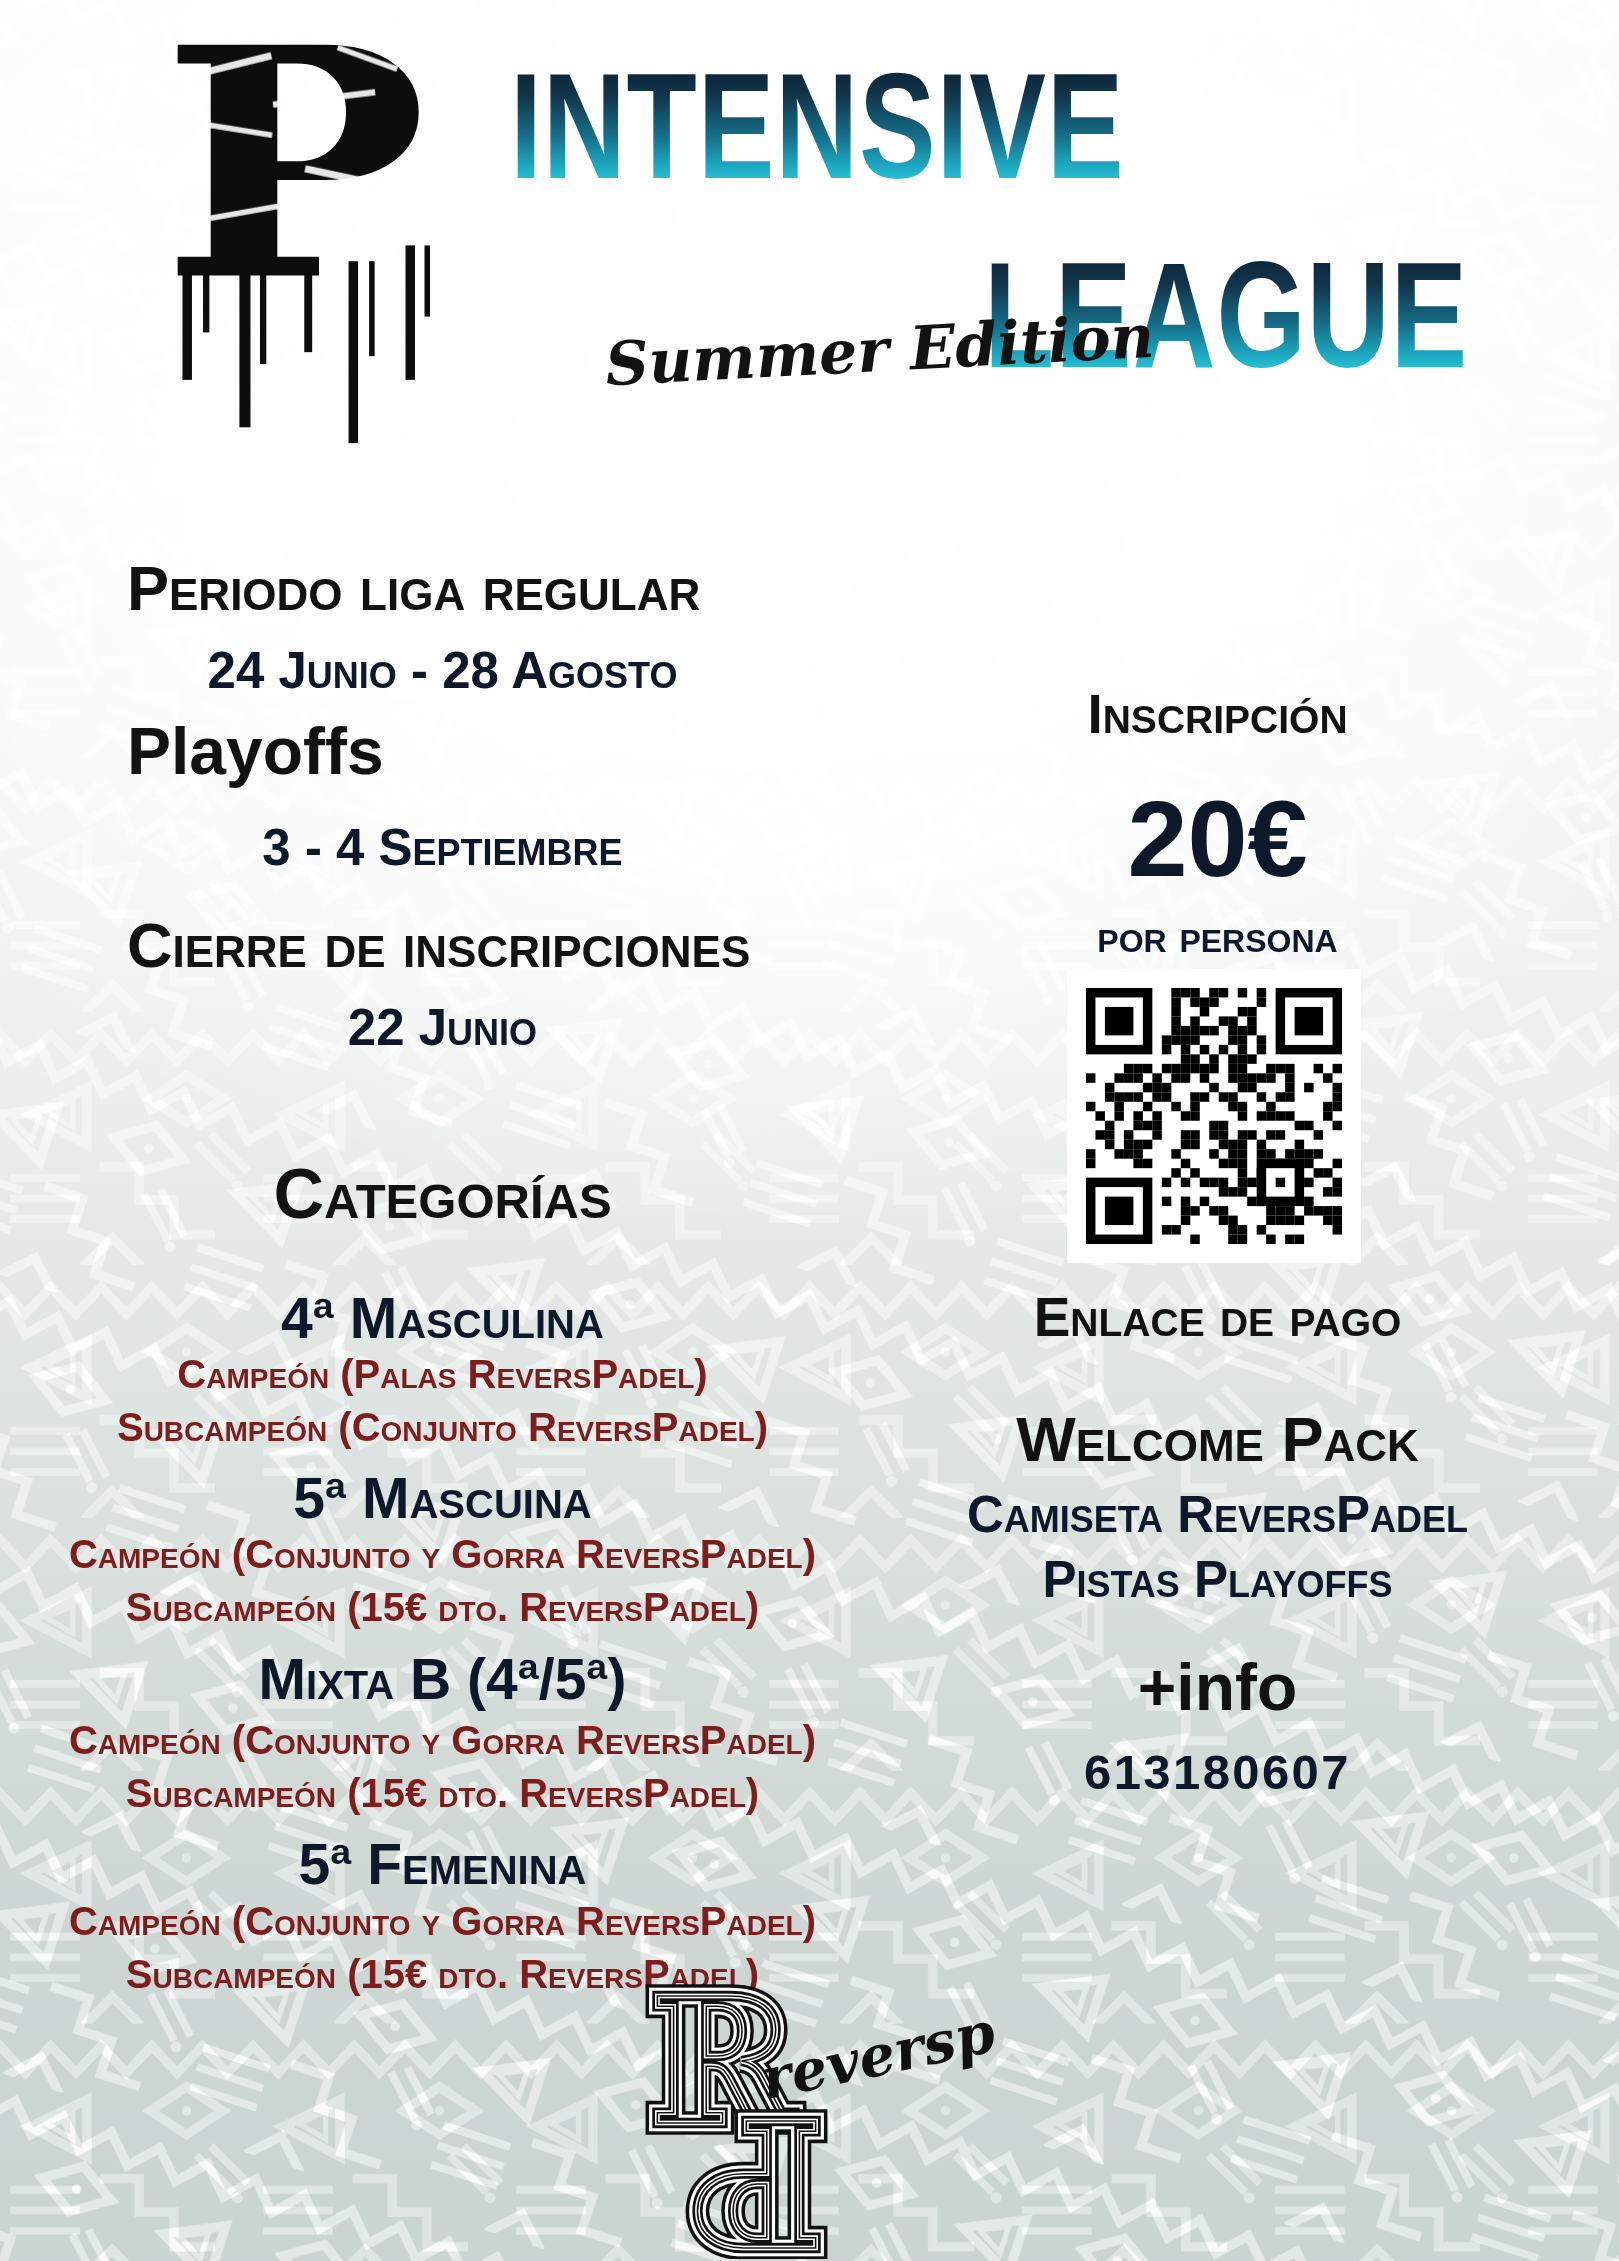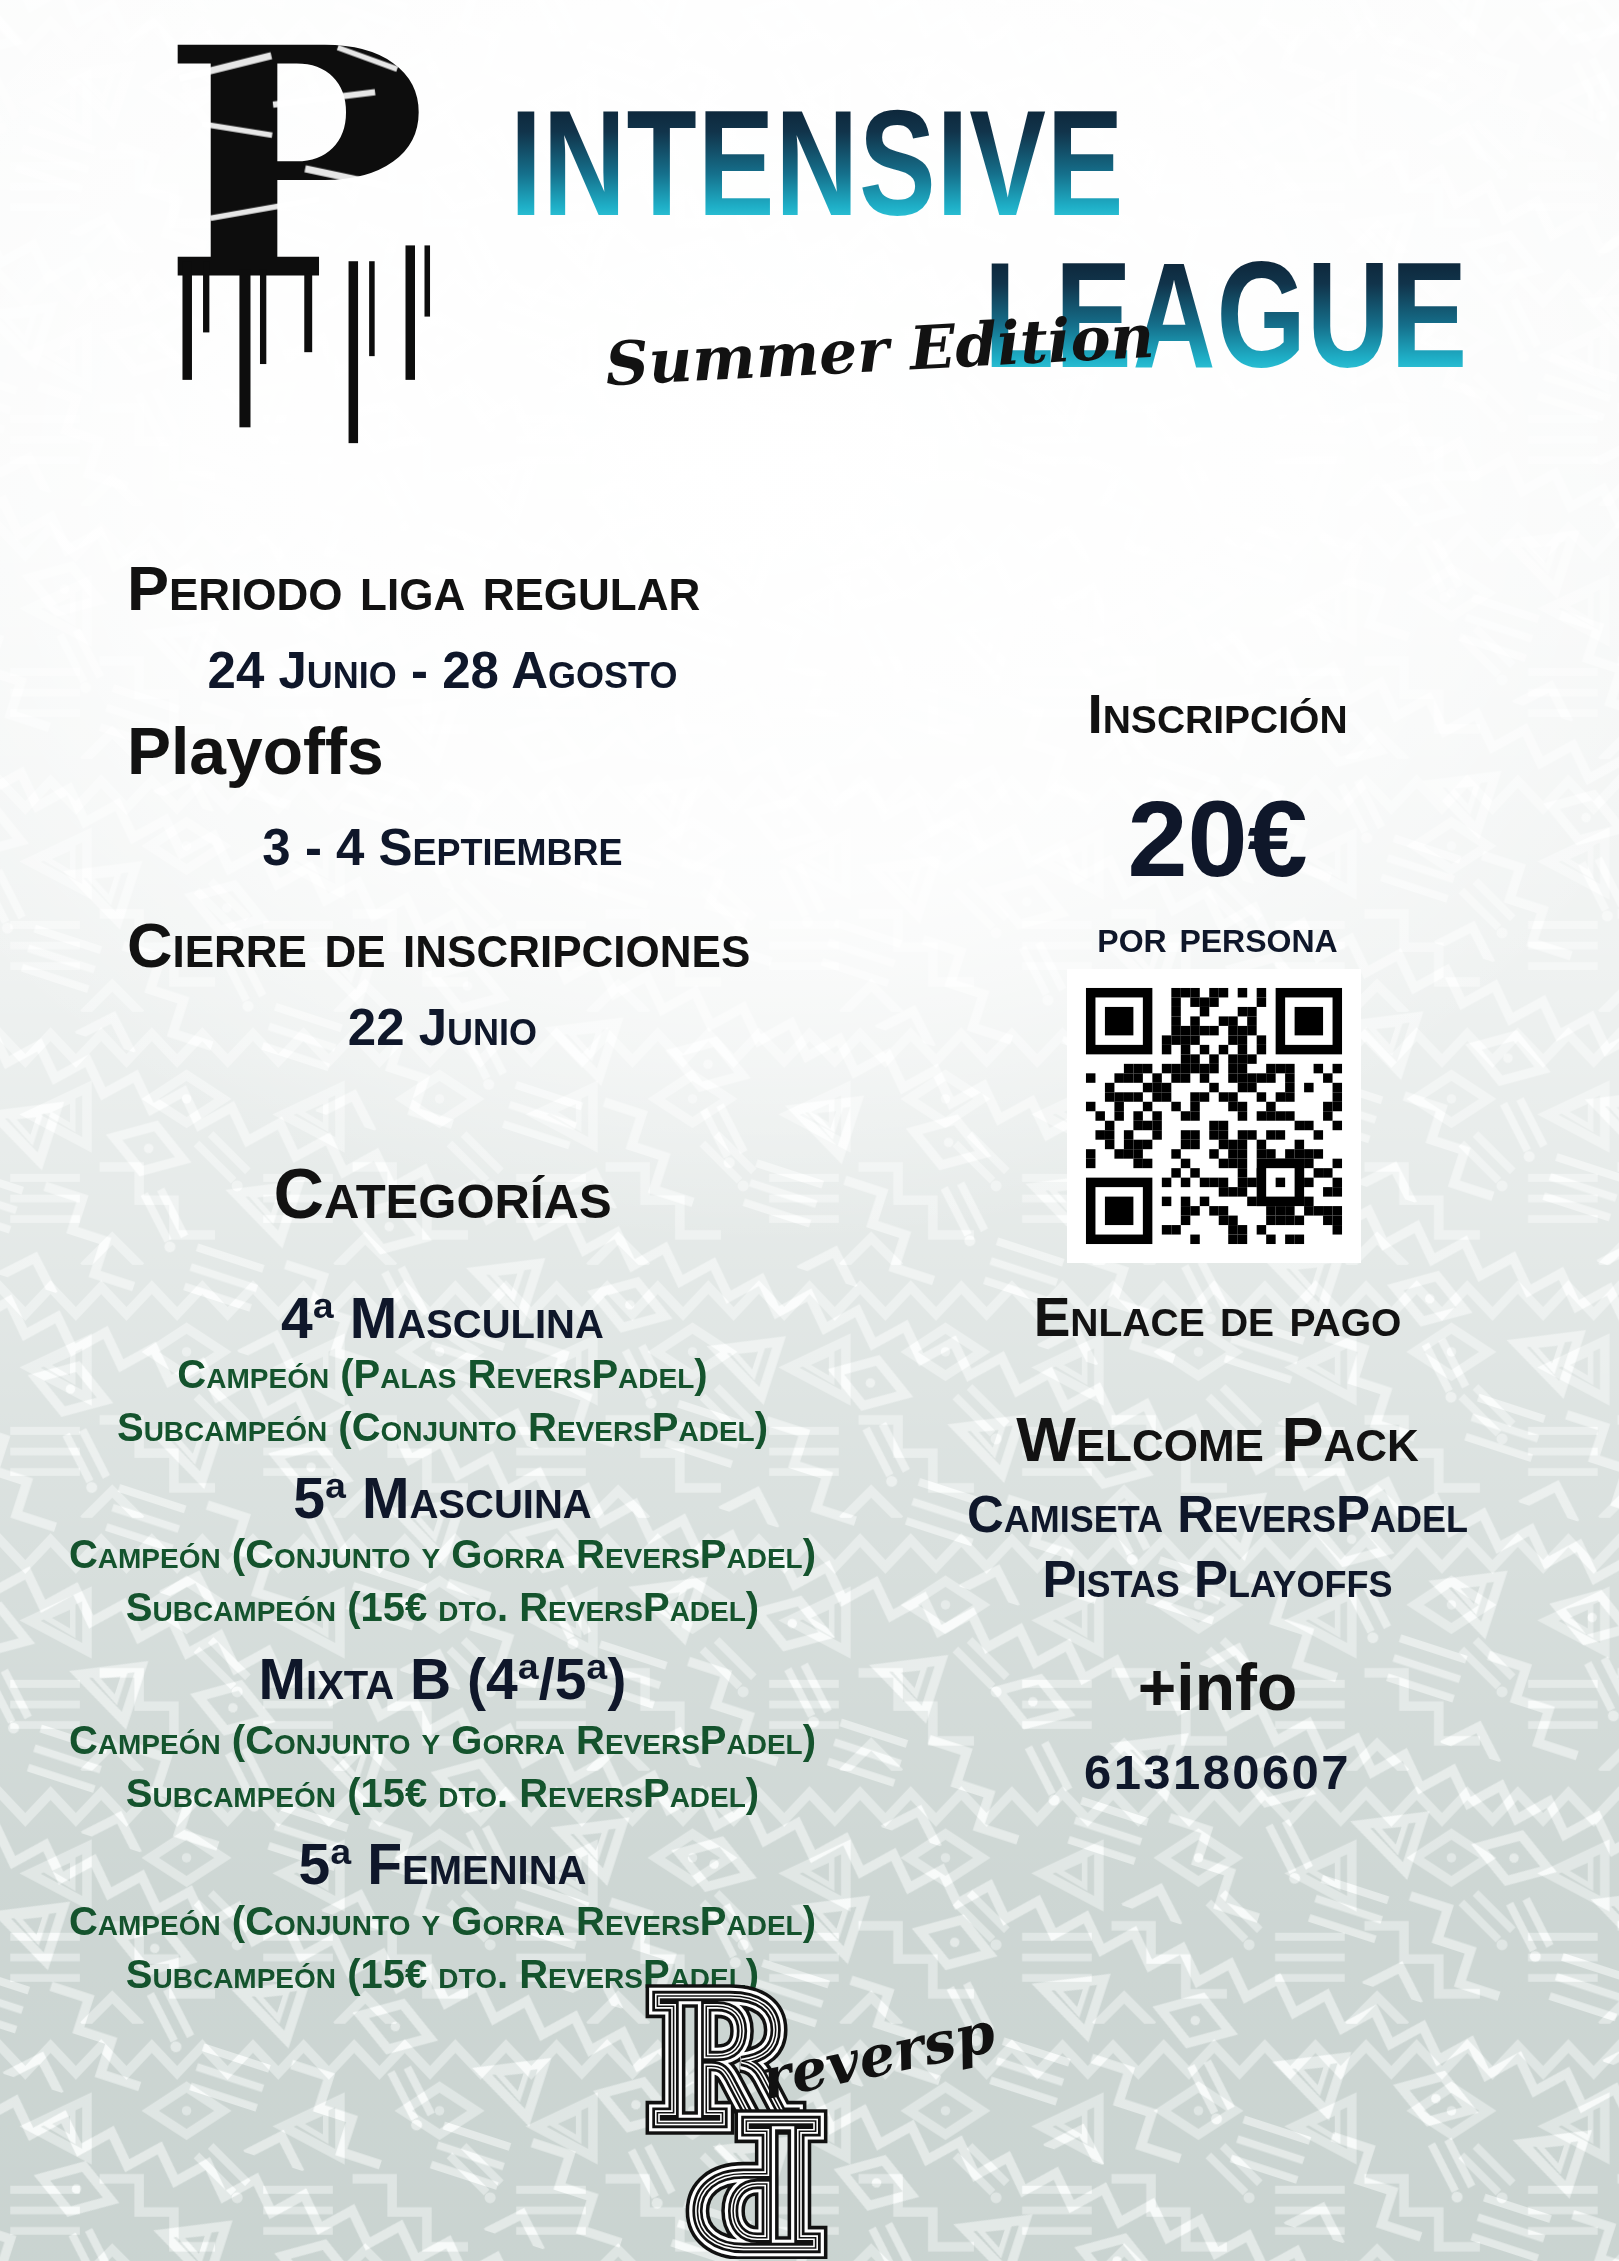--- a/index.html
+++ b/index.html
@@ -22,21 +22,21 @@
         rgba(255,255,255,0.50) 56%,
         rgba(255,255,255,0.28) 70%,
         rgba(255,255,255,0.10) 84%,
         rgba(255,255,255,0.04) 100%);
   }
   .abs{position:absolute;}
   .sc{font-variant:small-caps;margin-top:8px;}
   .b{font-weight:700;}
   .teal{color:#0f172a;}
   .ink{color:#121212;}
-  .gray-ink{color:#14532d;}
+  .gray-ink{color:#7f1d1d;}
   .center-col{left:47px;width:791px;text-align:center;}
   .right-col{left:909px;width:617px;text-align:center;}
   .gtitle{
     display:inline-block;
     font-weight:900;
     letter-spacing:0.8px;
     background:linear-gradient(180deg,#0a1b2b 6%,#11344b 32%,#156f8b 56%,#1fb0c8 76%,#4fe9f3 97%);
     -webkit-background-clip:text;
     background-clip:text;
     color:transparent;
@@ -104,21 +104,21 @@
     <g fill="#ffffff" opacity="0.9">
       <rect x="30" y="70" width="120" height="9" transform="rotate(-14 90 74)"></rect>
       <rect x="60" y="150" width="90" height="7" transform="rotate(9 105 153)"></rect>
       <rect x="150" y="110" width="130" height="8" transform="rotate(-7 215 114)"></rect>
       <rect x="190" y="210" width="110" height="9" transform="rotate(12 245 214)"></rect>
       <rect x="70" y="250" width="140" height="7" transform="rotate(-10 140 253)"></rect>
       <rect x="230" y="60" width="80" height="7" transform="rotate(20 270 63)"></rect>
     </g>
   </svg>
 
-  <div class="abs" style="left:510px;top:40px;font-size:115px;margin-top:37px;">
+  <div class="abs" style="left:510px;top:40px;font-size:115px;">
     <span class="gtitle">INTENSIVE</span>
   </div>
   <div class="abs" style="left:984px;top:229px;font-size:115px;">
     <span class="gtitle">LEAGUE</span>
   </div>
   <div class="abs script ink" style="left:605px;top:315px;font-size:60px;transform:rotate(-3deg);">Summer Edition</div>
 
   <div class="abs sc b ink heading-left" style="top:544px;font-size:63px;">Periodo liga regular</div>
   <div class="abs sc b teal center-col" style="top:633px;font-size:51px;">24 Junio - 28 Agosto</div>
 

